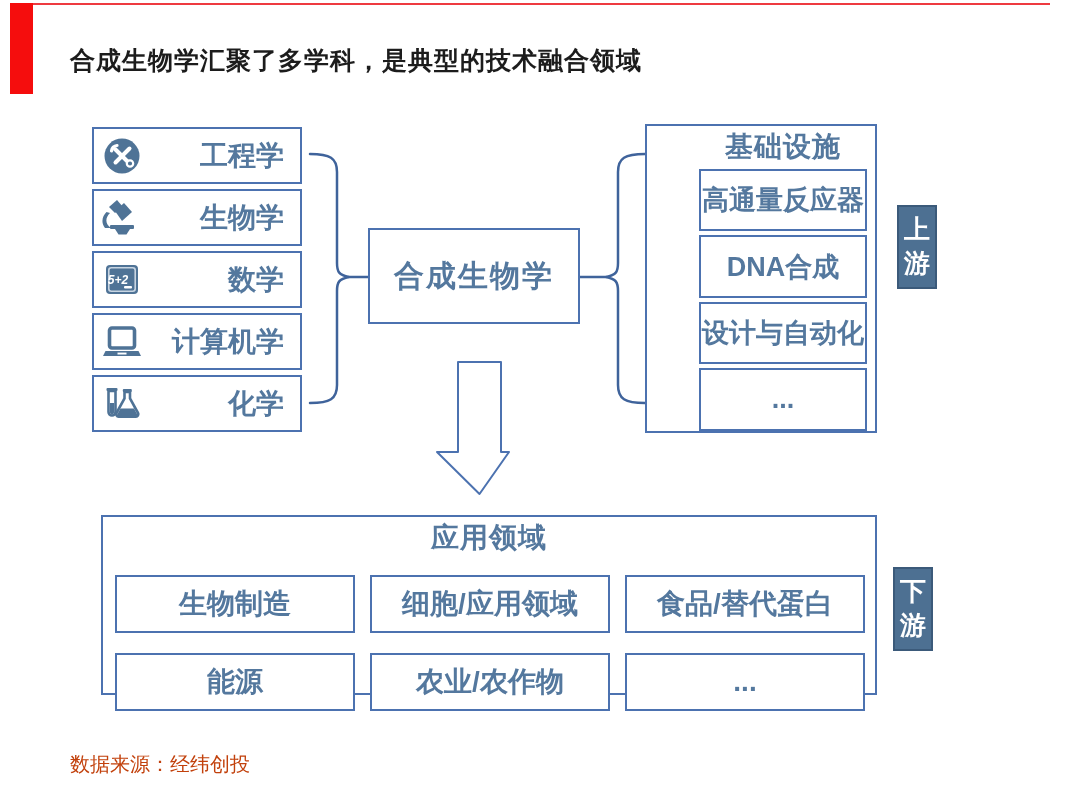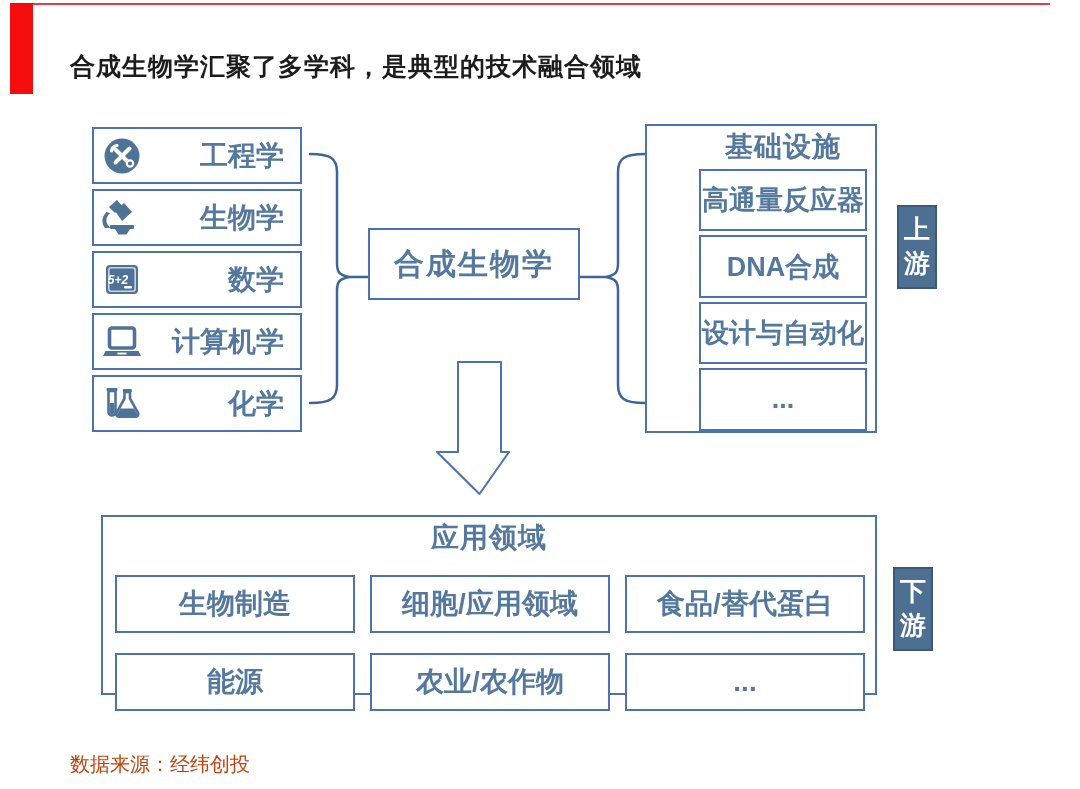--- a/index.html
+++ b/index.html
@@ -3,35 +3,35 @@
 <meta charset="utf-8">
 <style>
   html,body{margin:0;padding:0;background:#fff;}
   .page{
     position:relative;width:1080px;height:789px;background:#fff;overflow:hidden;
     font-family:"Liberation Sans","DejaVu Sans",sans-serif;
   }
   .top-line{position:absolute;left:10px;top:3px;width:1040px;height:2px;background:#ee3a40;}
   .red-bar{position:absolute;left:10px;top:3px;width:23px;height:91px;background:#f50d0d;}
   .title{
-    position:absolute;left:70px;top:46px;width:940px;
+    position:absolute;left:70px;top:40px;width:940px;
     font-size:25px;font-weight:700;color:#1c1c1c;letter-spacing:1px;line-height:40px;
   }
   .blue-box{
     box-sizing:border-box;border:2px solid #4c72b0;background:#fff;
     color:#54789e;font-weight:700;
   }
   
   .left-col{position:absolute;left:92px;top:127px;width:210px;display:flex;flex-direction:column;gap:5px;}
   .disc-row{height:57px;display:flex;align-items:center;justify-content:space-between;padding:0 16px 0 8px;}
   .disc-row .lbl{font-size:28px;}
   .icon{width:40px;height:40px;flex:0 0 40px;}
   
   .center-box{
-    position:absolute;left:368px;top:228px;width:212px;height:72px;
+    position:absolute;left:368px;top:228px;width:212px;height:96px;
     display:flex;align-items:center;justify-content:center;font-size:30px;letter-spacing:2px;
   }
   
   .right-col{position:absolute;left:645px;top:124px;width:232px;height:309px;display:flex;flex-direction:column;padding-left:44px;}
   .col-header{height:44px;display:flex;align-items:center;justify-content:center;font-size:28px;color:#54789e;font-weight:700;letter-spacing:1px;}
   .right-col .inner{margin:0 8px;height:64px;display:flex;align-items:center;justify-content:center;font-size:27px;}
   .right-col .inner + .inner{margin-top:4px;}
   
   .badge{
     position:absolute;width:40px;height:84px;box-sizing:border-box;

